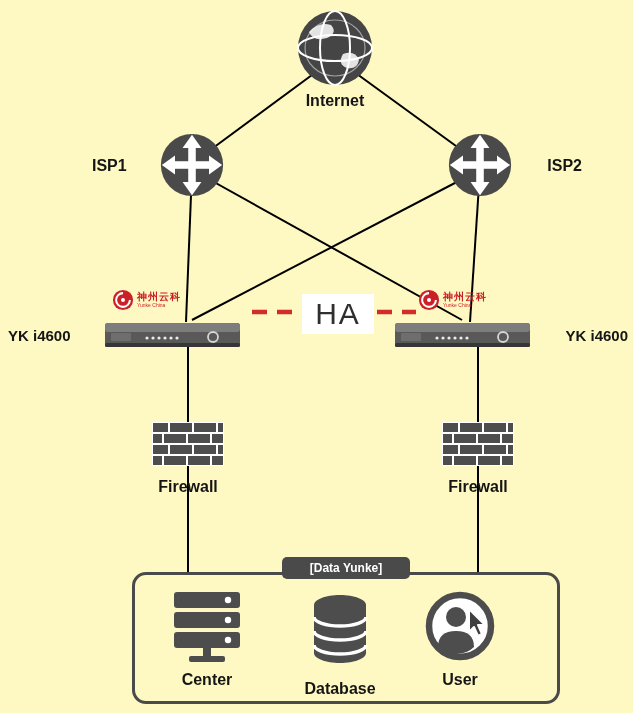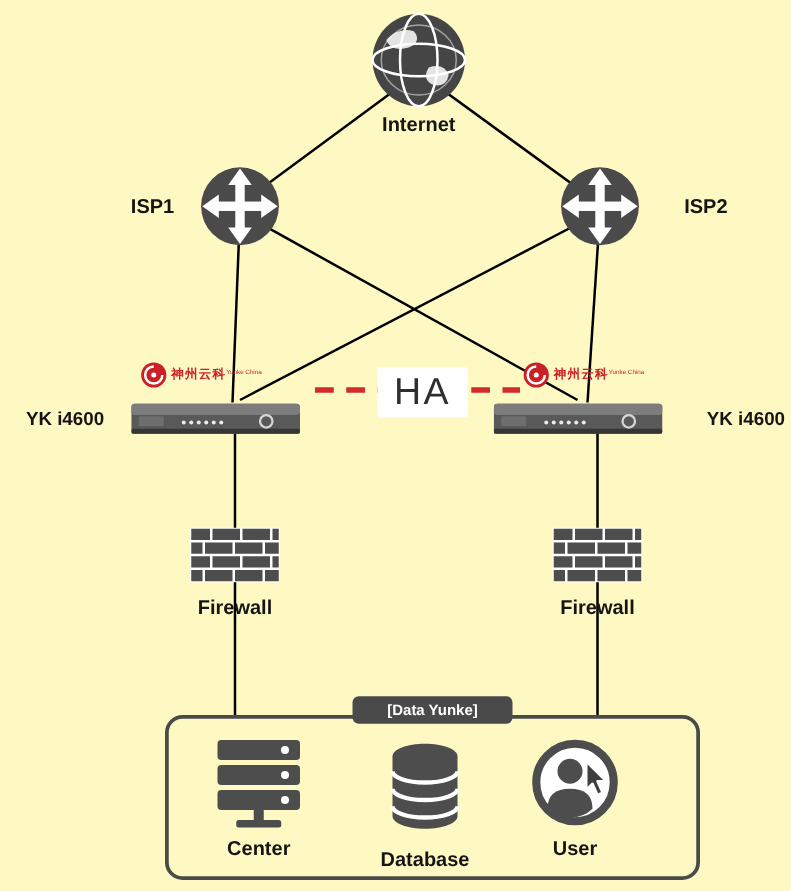--- a/index.html
+++ b/index.html
@@ -9,39 +9,39 @@
     background:#fef9c3;
     font-family:"Liberation Sans", sans-serif;
     overflow:hidden;
   }
   .abs{position:absolute;}
   .node-label{
     font-size:16px;font-weight:600;color:#151515;
     text-align:center;line-height:1.1;
   }
   .left-align{text-align:right;}
-  .right-align{text-align:center;}
+  .right-align{text-align:left;}
   .ha-label{
     font-size:30px;font-weight:400;color:#2f2f2f;
     letter-spacing:2px;text-align:center;
     background:#ffffff;line-height:40px;
   }
   .dc-box{
     width:428px;height:132px;
     border:3px solid #4a4a4a;border-radius:14px;
     background:transparent;box-sizing:border-box;
   }
   .dc-badge{
     background:#4a4a4a;color:#fff;
     font-size:12px;font-weight:700;
     text-align:center;line-height:22px;
     width:128px;height:22px;border-radius:5px;
   }
   .logo{display:flex;align-items:center;gap:3px;}
-  .logo-text{display:flex;flex-direction:row;line-height:1;}
+  .logo-text{display:flex;flex-direction:column;line-height:1;}
   .logo-cn{font-size:10px;font-weight:700;color:#cc2027;letter-spacing:1px;}
   .logo-en{font-size:5px;color:#cc2027;margin-top:1px;}
 </style>
 </head>
 <body>
 
 <div id="canvas">
 
   <svg class="abs" style="left:0;top:0;" width="633" height="713" viewBox="0 0 633 713">
     <line x1="335" y1="58" x2="194" y2="162" stroke="#000" stroke-width="2"></line>

